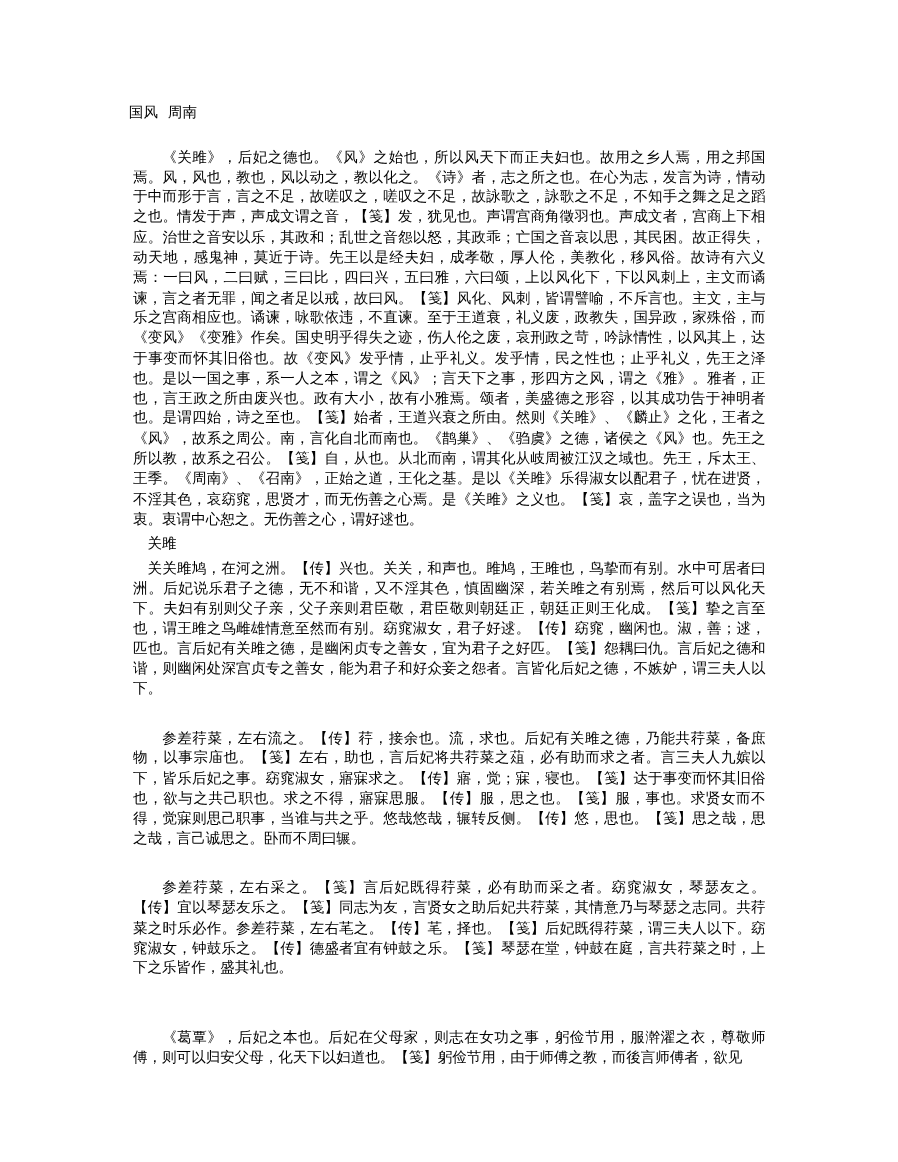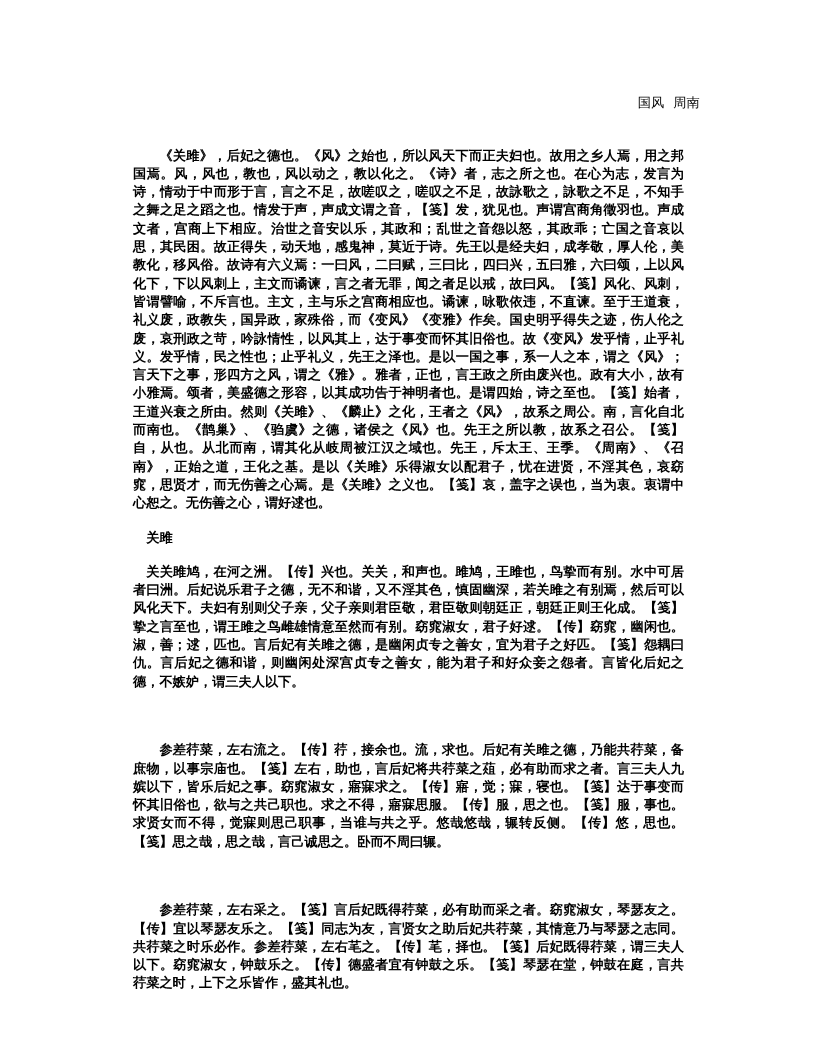--- a/index.html
+++ b/index.html
@@ -23,34 +23,33 @@
     position: absolute;
     left: 117px;
     top: 94px;
     width: 583px;
   }
   .doc-heading {
     font-size: 13.2px;
     line-height: 18.3px;
     letter-spacing: 0.2px;
     margin: 0 0 0 0;
-    text-align: right;
+    text-align: left;
     white-space: pre;
   }
   .para {
     font-size: 13.2px;
     line-height: 18.3px;
     text-align: justify;
     text-justify: inter-character;
     text-align-last: left;
-    margin: 16px;
+    margin: 4px;
     letter-spacing: 0;
     word-break: break-all;
     overflow-wrap: break-word;
-    font-weight: bold;
   }
   .para.indent2 {
     text-indent: 26.4px;
   }
   .para.indent1 {
     text-indent: 13.2px;
   }
   .spacer-line {
     height: 18.3px;
   }
@@ -80,15 +79,16 @@
 
     <div class="spacer-para"></div>
 
     <p class="para indent2">参差荇菜，左右采之。【笺】言后妃既得荇菜，必有助而采之者。窈窕淑女，琴瑟友之。【传】宜以琴瑟友乐之。【笺】同志为友，言贤女之助后妃共荇菜，其情意乃与琴瑟之志同。共荇菜之时乐必作。参差荇菜，左右芼之。【传】芼，择也。【笺】后妃既得荇菜，谓三夫人以下。窈窕淑女，钟鼓乐之。【传】德盛者宜有钟鼓之乐。【笺】琴瑟在堂，钟鼓在庭，言共荇菜之时，上下之乐皆作，盛其礼也。</p>
 
     <div class="spacer-para"></div>
 
 
     <div class="spacer-para"></div>
 
+    <p class="para indent2">《葛覃》，后妃之本也。后妃在父母家，则志在女功之事，躬俭节用，服澣濯之衣，尊敬师傅，则可以归安父母，化天下以妇道也。【笺】躬俭节用，由于师傅之教，而後言师傅者，欲见</p>
 
   </div>
 </div>
 
 </body></html>

